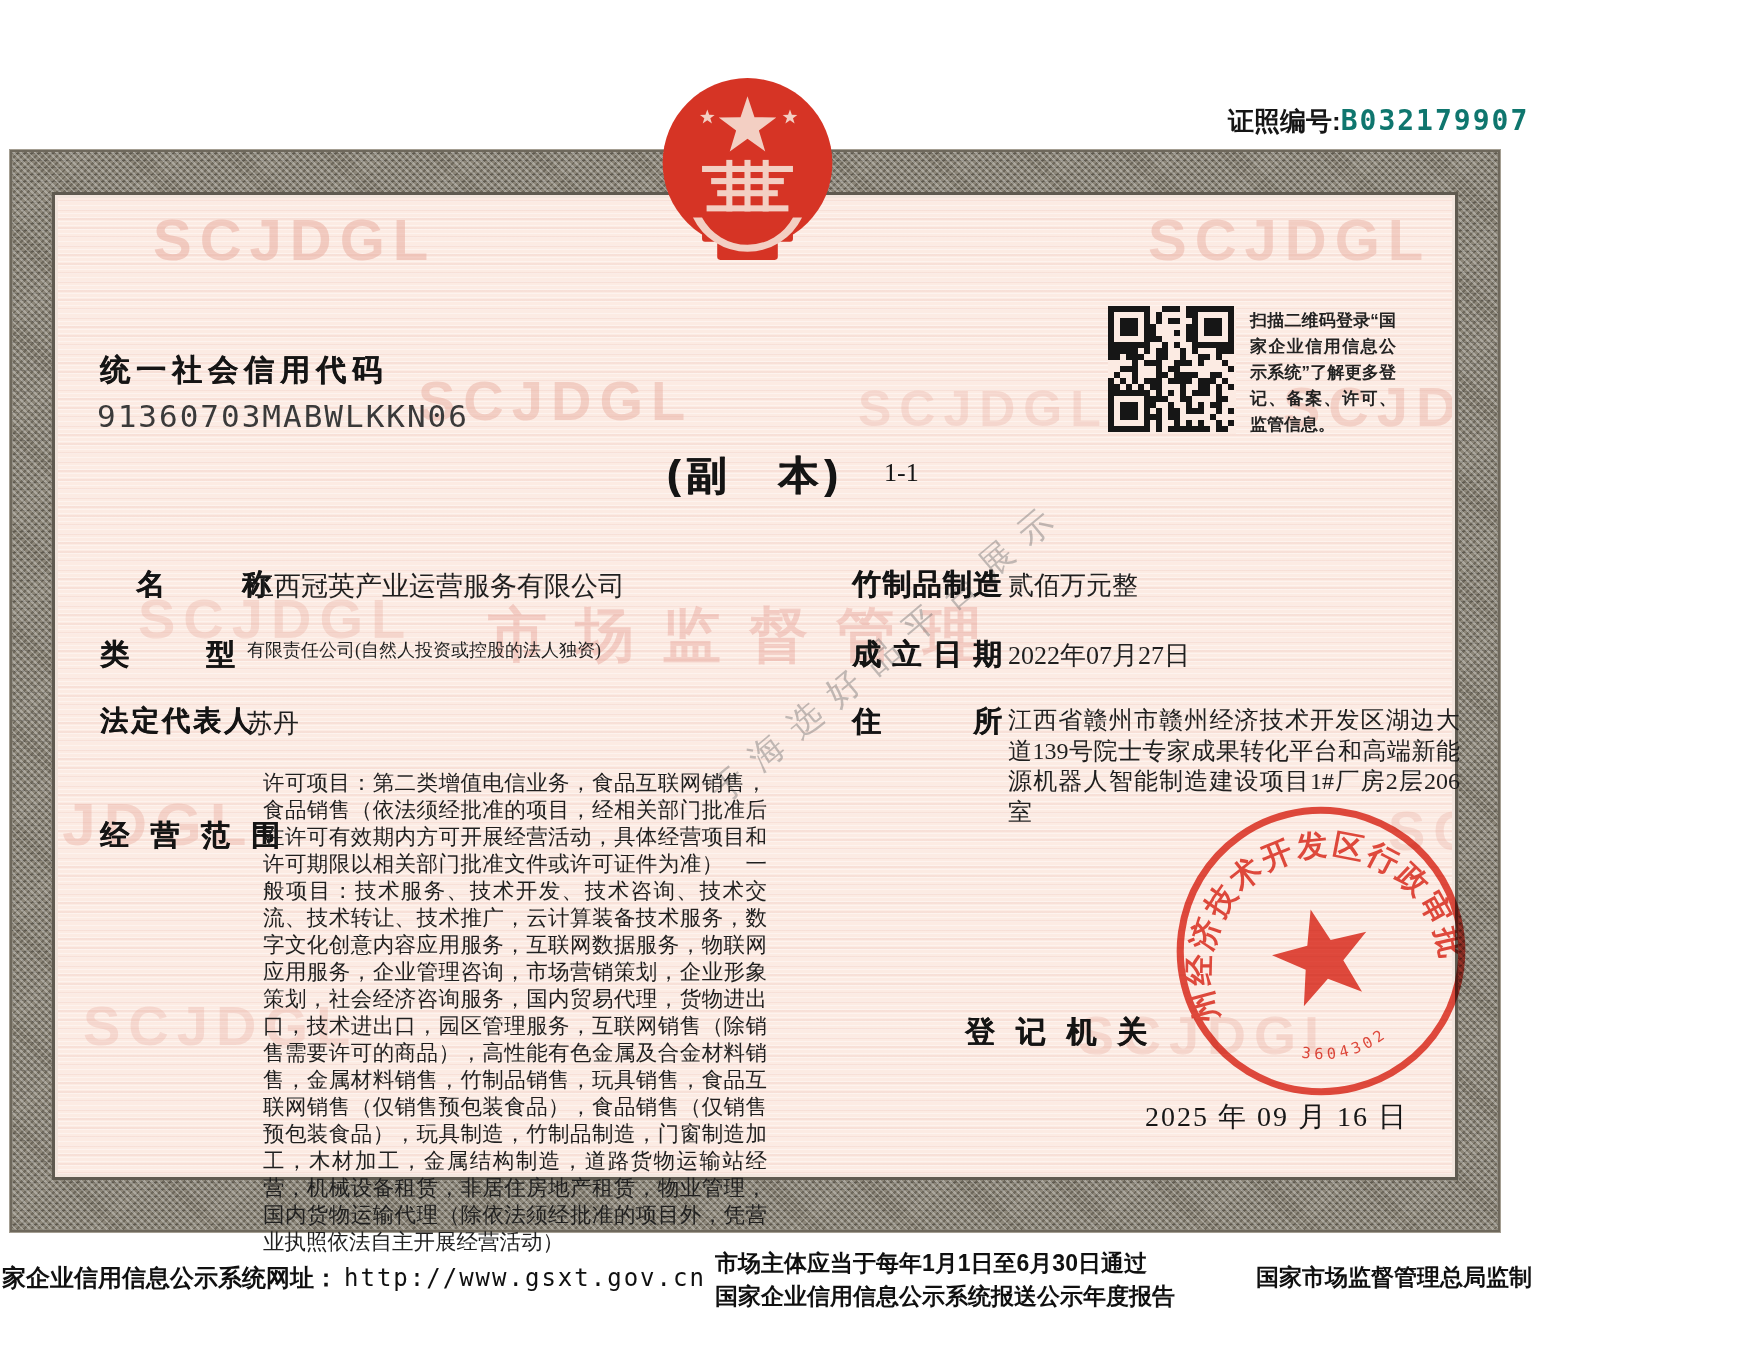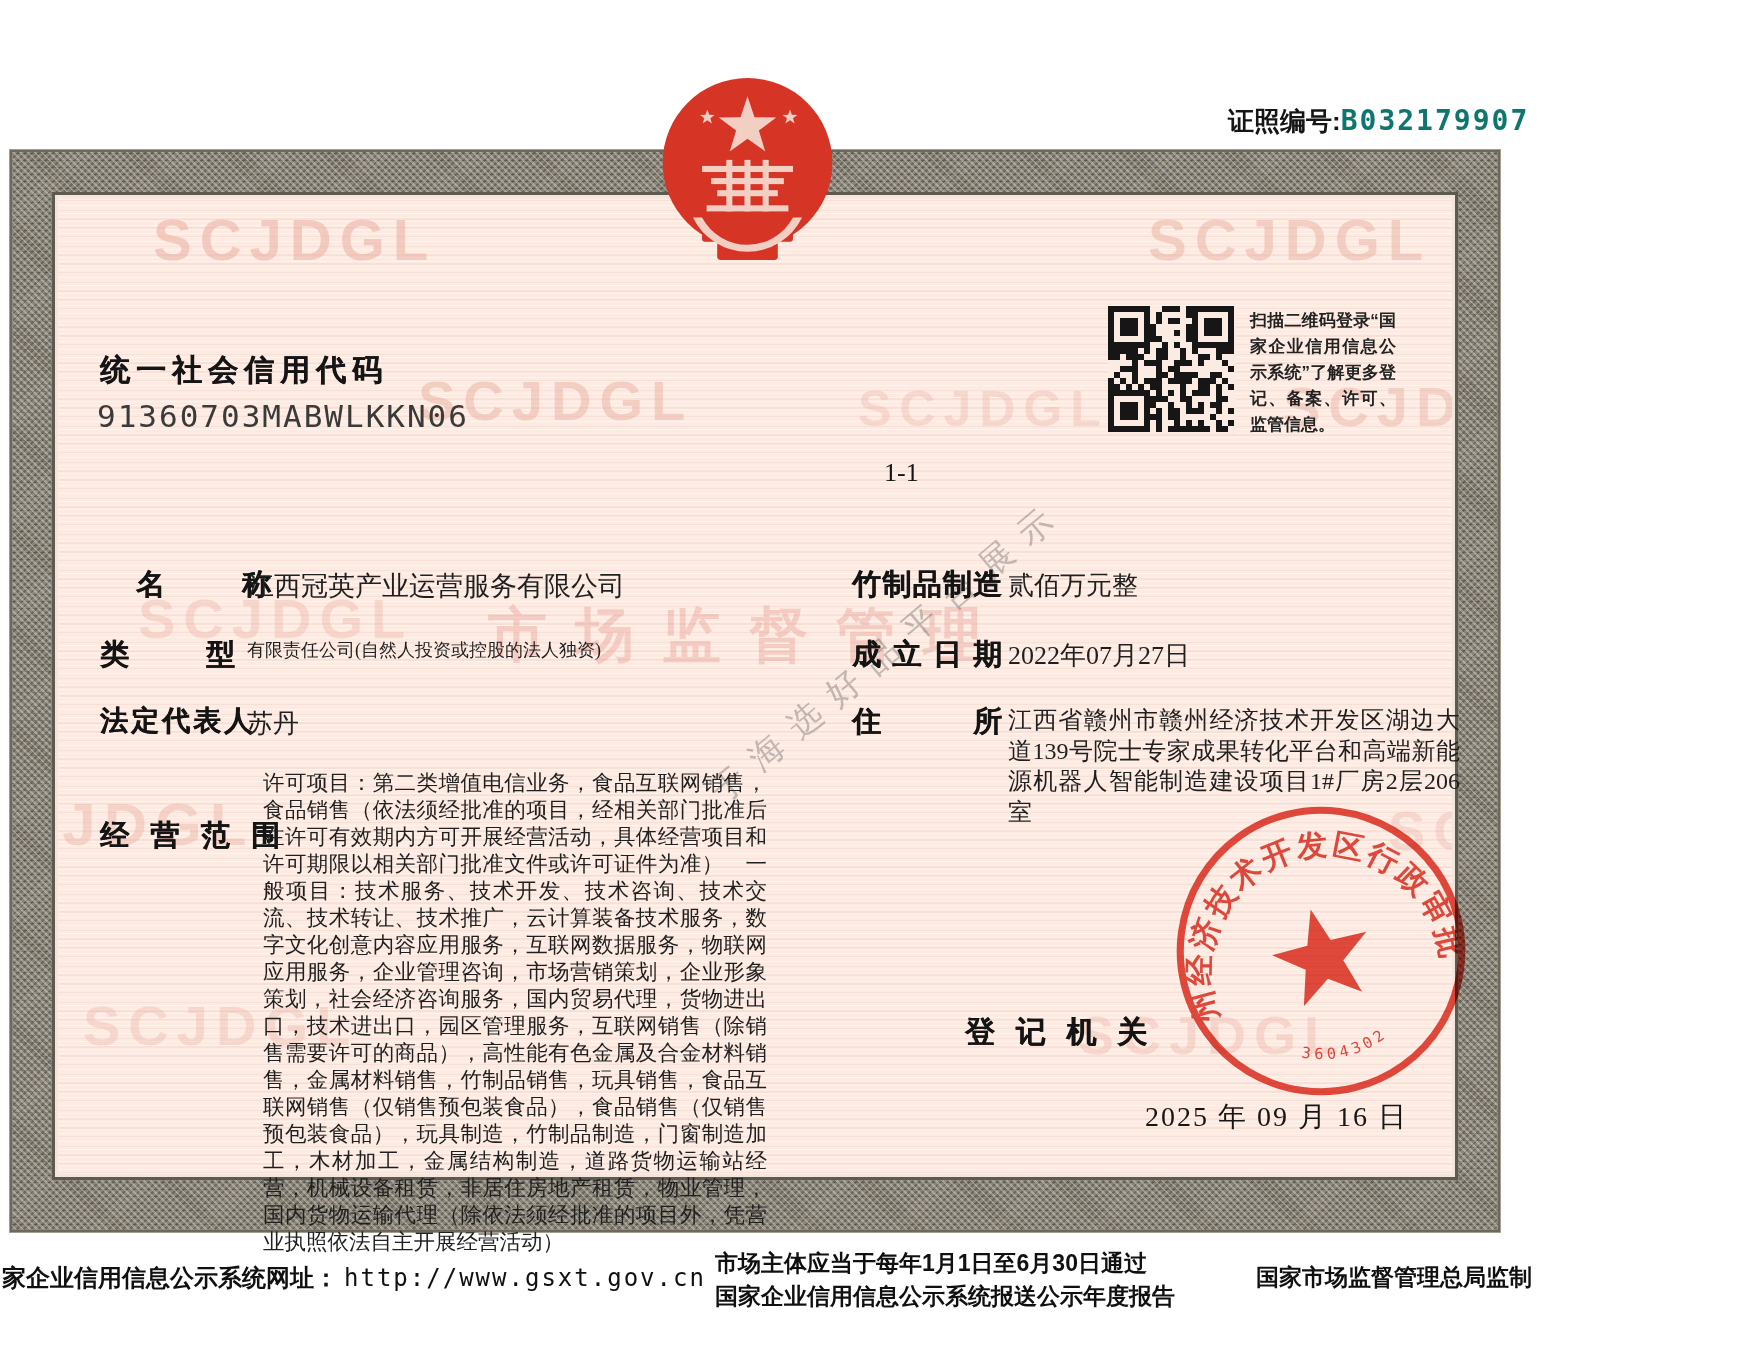--- a/index.html
+++ b/index.html
@@ -142,20 +142,21 @@
       <rect x="46" y="58" width="4" height="34"></rect>
       <rect x="58" y="58" width="4" height="34"></rect>
       <rect x="70" y="58" width="4" height="34"></rect>
       <path d="M24 96 a40 40 0 0 0 72 0 l-6 0 a34 34 0 0 1 -60 0 Z"></path>
     </g>
   </svg>
 
   <div class="abs credit-label">统一社会信用代码</div>
   <div class="abs credit-value">91360703MABWLKKN06</div>
 
+  <div class="abs subtitle">(副　本)</div>
   <div class="abs pageno">1-1</div>
 
   <div class="abs qr" id="qr-mods">
     <div class="fp fp1"></div>
     <div class="fp fp2"></div>
     <div class="fp fp3"></div>
   <i style="left: 54px; top: 0px;"></i>
       <i style="left: 60px; top: 0px;"></i>
       <i style="left: 66px; top: 0px;"></i>
       <i style="left: 78px; top: 0px;"></i>

